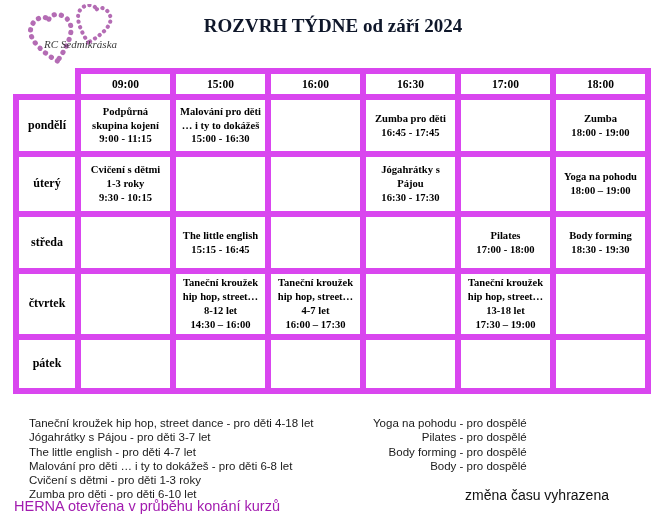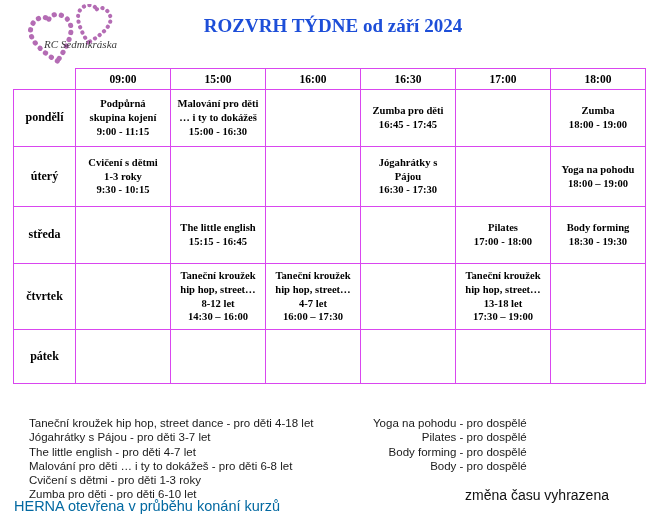--- a/index.html
+++ b/index.html
@@ -21,30 +21,30 @@
     font-style: italic; font-size: 11px; color: #3a3a3a;
     white-space: nowrap;
     text-align: right;
   }
 
   
   .title {
     position: absolute; left: 0; top: 15px; width: 666px;
     text-align: center;
     font-family: "Liberation Serif", serif;
-    font-weight: bold; font-size: 19px; color: #1d4ed8;
+    font-weight: bold; font-size: 19px; color: #0f172a;
   }
 
   
   table.schedule {
     position: absolute; left: 13px; top: 68px;
     border-collapse: collapse; table-layout: fixed;
   }
   table.schedule th, table.schedule td {
-    border: 1px solid #d946ef;
+    border: 6px solid #d946ef;
     font-family: "Liberation Serif", serif;
     font-weight: bold;
     text-align: center; vertical-align: middle;
     padding: 0 1px;
     white-space: pre-line;
     line-height: 1.3;
   }
   table.schedule td.cell { font-size: 10.6px; }
   table.schedule th.time { font-size: 11.5px; height: 20px; }
   table.schedule th.day  { font-size: 12px; }
@@ -63,21 +63,21 @@
     font-size: 11.5px; line-height: 14.3px; color: #1a1a1a;
     list-style: none; margin: 15px; padding: 0;
   }
   .legend-left  { left: 14px; }
   .legend-right { left: 358px; text-align: right; }
 
   
   .herna-note {
     position: absolute; left: 14px; top: 498px;
     font-family: "Liberation Sans", sans-serif;
-    font-size: 14.5px; color: #0369a1;
+    font-size: 14.5px; color: #a21caf;
   }
   .time-change-note {
     position: absolute; left: 465px; top: 487px;
     font-family: "Liberation Sans", sans-serif;
     font-size: 14px; color: #111;
   }
 </style>
 </head>
 <body>
 

